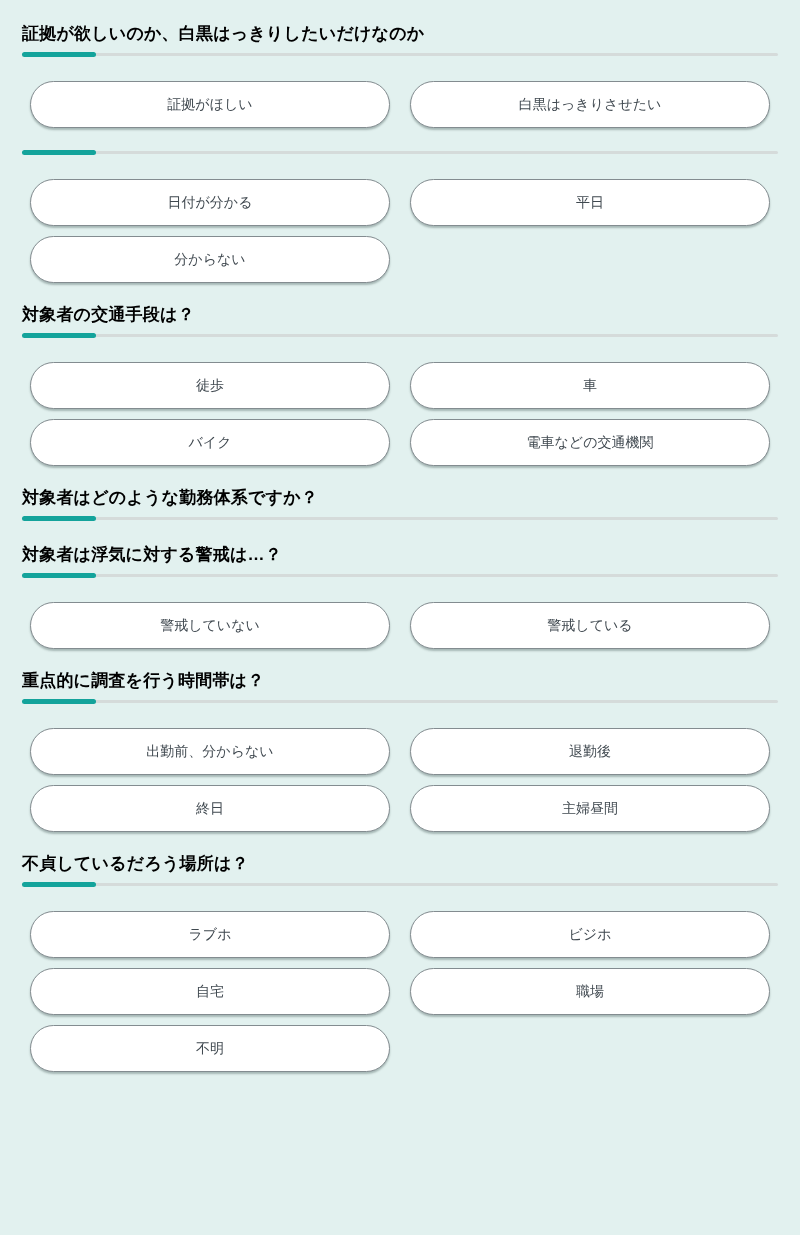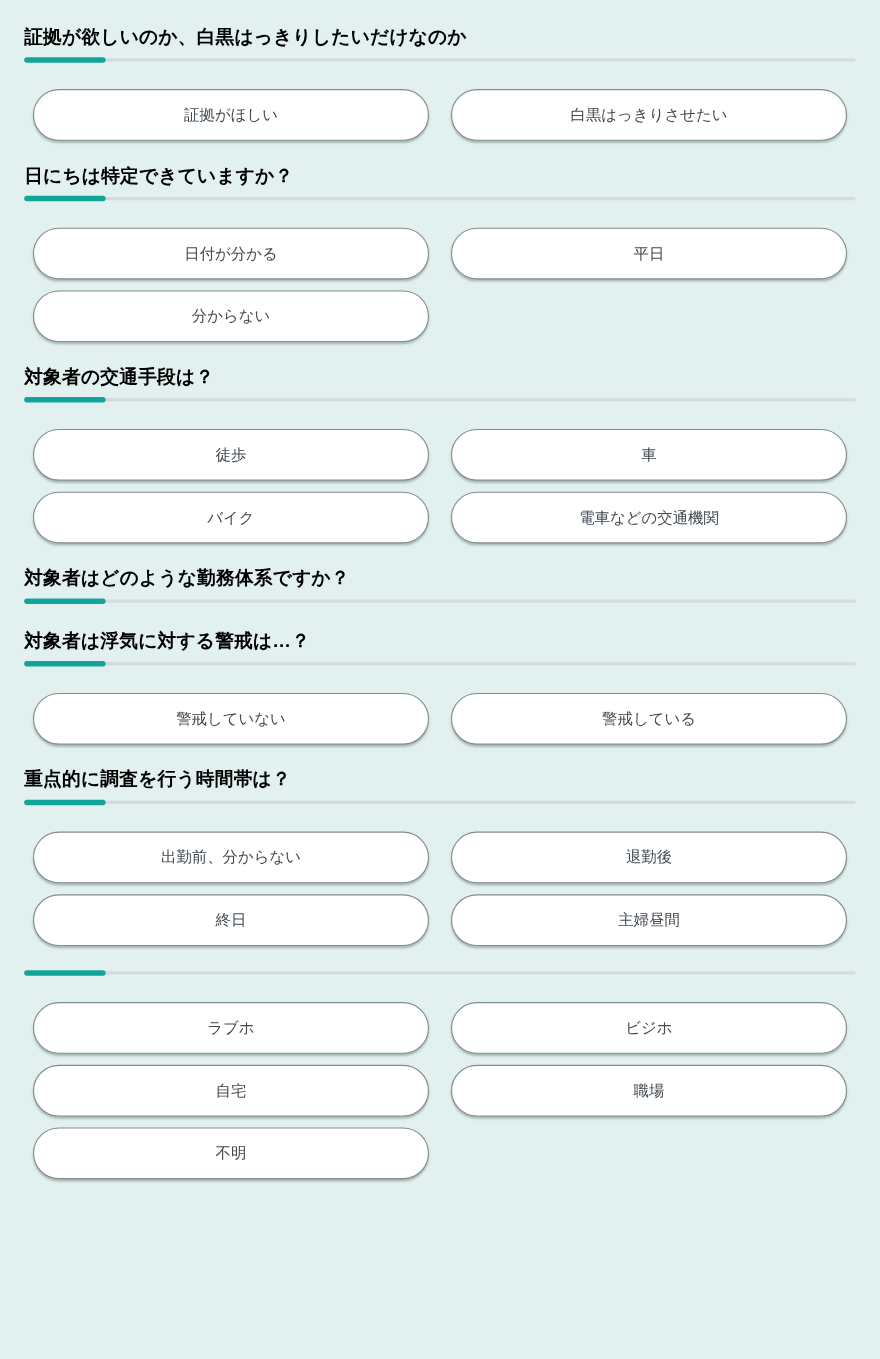--- a/index.html
+++ b/index.html
@@ -80,21 +80,20 @@
       <span class="divider-track"></span>
       <span class="divider-accent"></span>
     </div>
     <div class="options">
           <button class="opt">証拠がほしい</button>
           <button class="opt">白黒はっきりさせたい</button>
         </div>
   </section>
 
   <section class="q">
-    <h2 class="q-heading">日にちは特定できていますか？</h2>
     <div class="divider">
       <span class="divider-track"></span>
       <span class="divider-accent"></span>
     </div>
     <div class="options">
           <button class="opt">日付が分かる</button>
           <button class="opt">平日</button>
           <button class="opt">分からない</button>
         </div>
   </section>
@@ -141,20 +140,21 @@
     </div>
     <div class="options">
           <button class="opt">出勤前、分からない</button>
           <button class="opt">退勤後</button>
           <button class="opt">終日</button>
           <button class="opt">主婦昼間</button>
         </div>
   </section>
 
   <section class="q">
+    <h2 class="q-heading">不貞しているだろう場所は？</h2>
     <div class="divider">
       <span class="divider-track"></span>
       <span class="divider-accent"></span>
     </div>
     <div class="options">
           <button class="opt">ラブホ</button>
           <button class="opt">ビジホ</button>
           <button class="opt">自宅</button>
           <button class="opt">職場</button>
           <button class="opt">不明</button>

